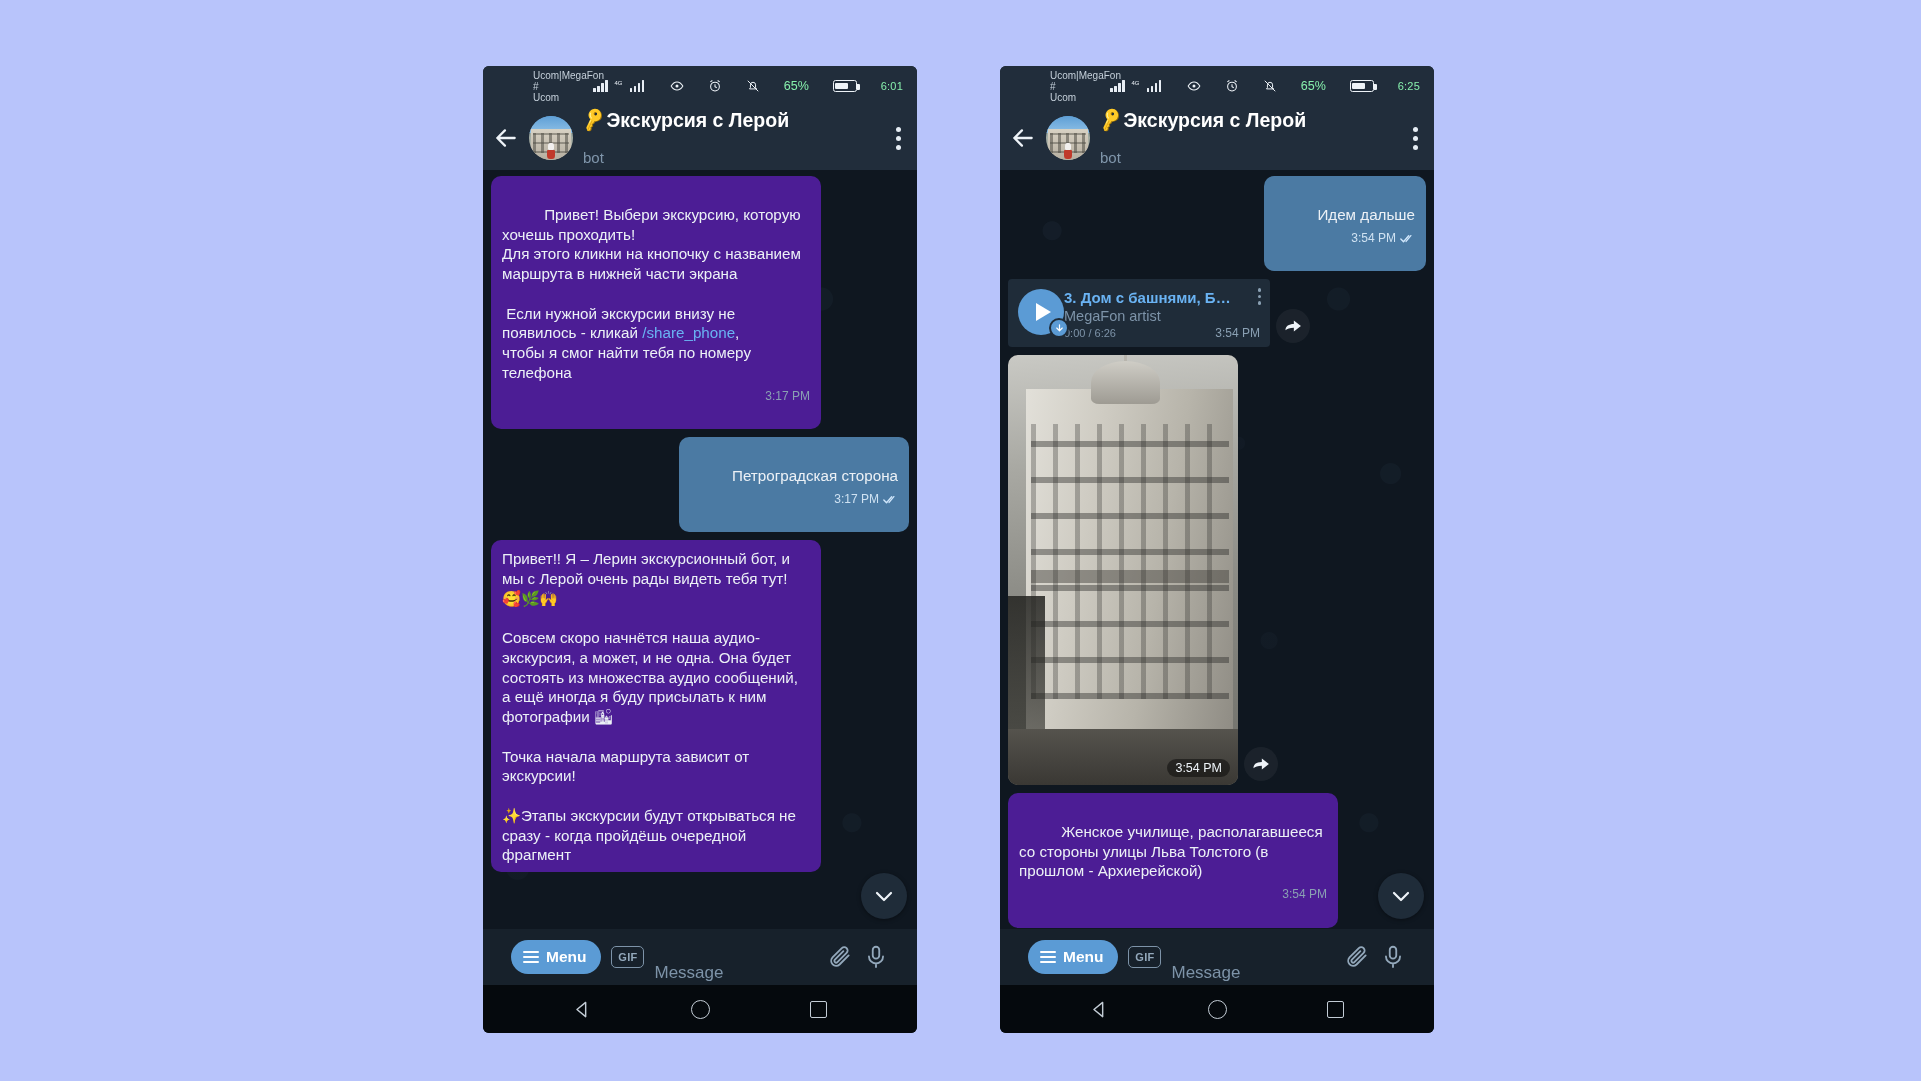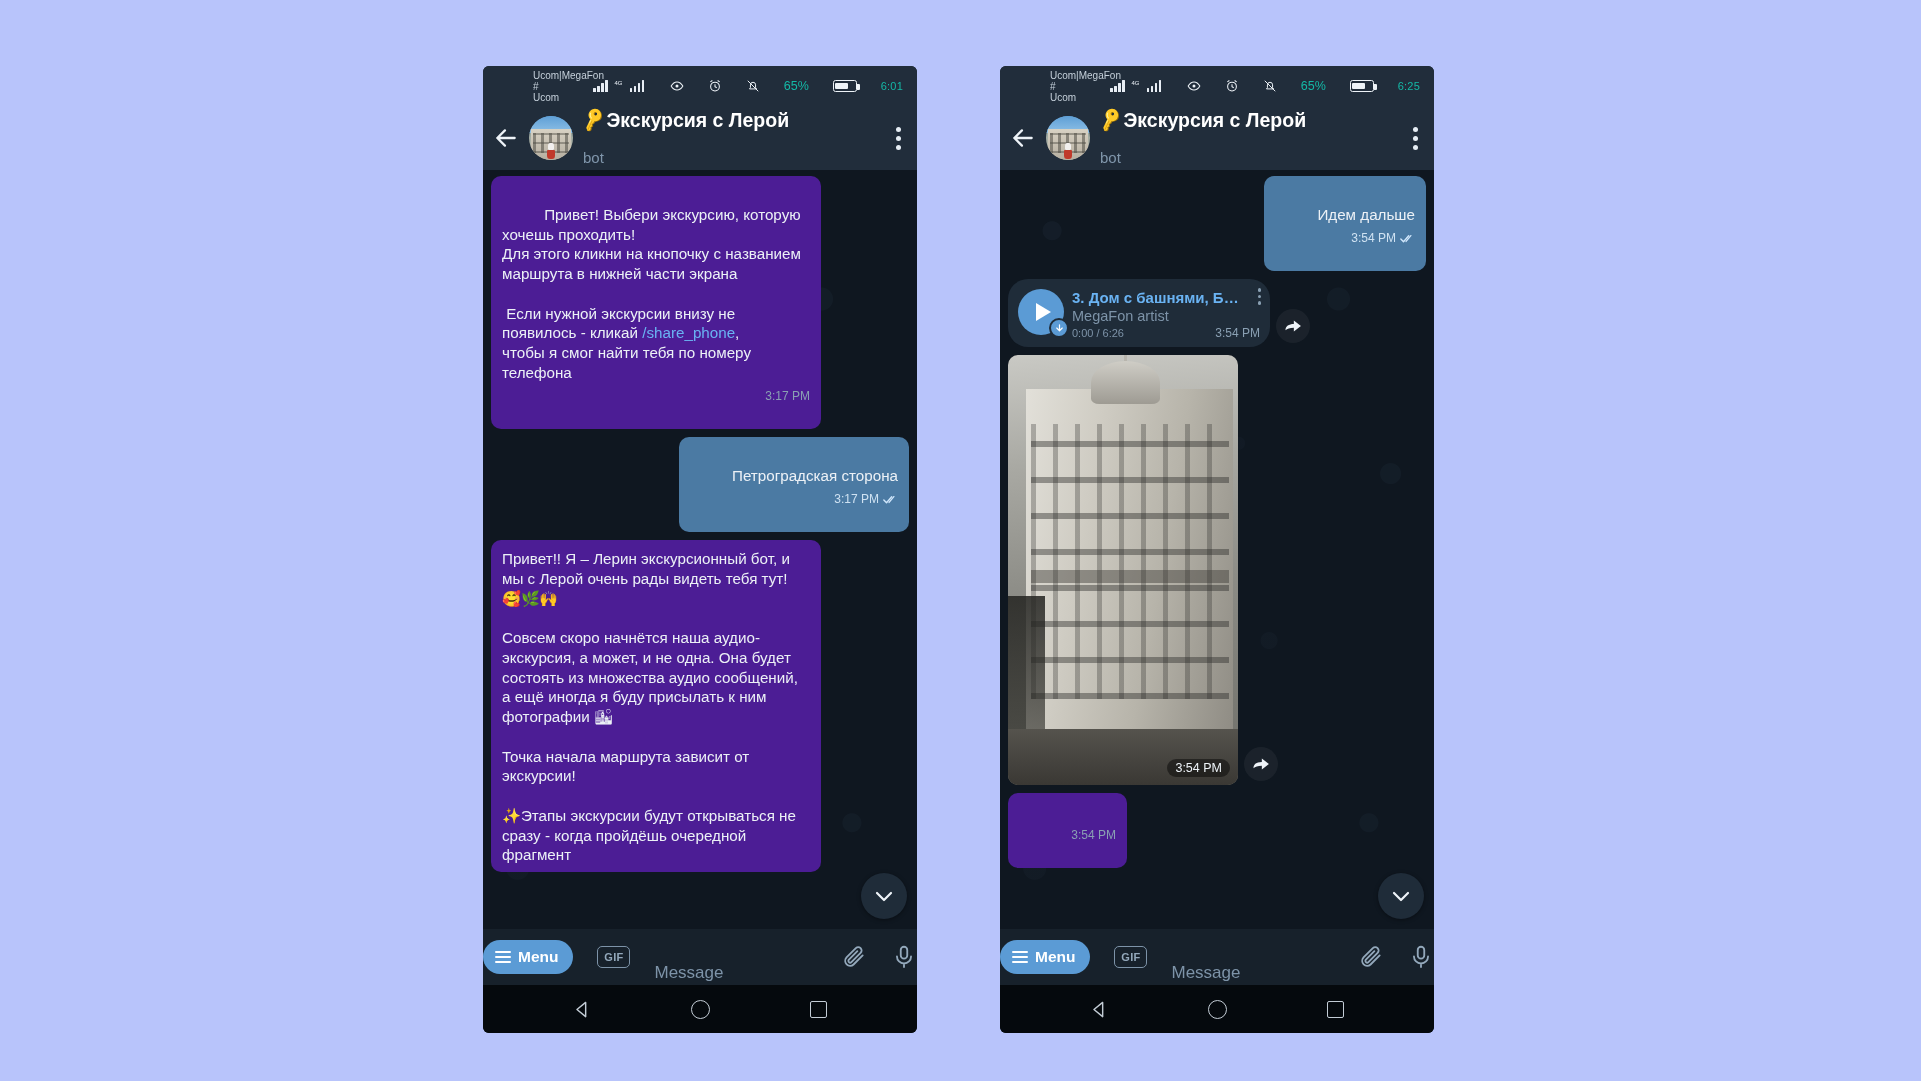--- a/index.html
+++ b/index.html
@@ -32,21 +32,21 @@
   }
   .carrier{ line-height:11px; color:#c5d0da; font-size:10px; width:96px; padding-left:38px;}
   .sig{ display:flex; align-items:flex-end; gap:7px; margin-left:2px; }
   .bars{ display:flex; align-items:flex-end; gap:1.5px; height:12px; }
   .bars i{ display:block; width:2.5px; background:#e8eef5; border-radius:0.5px;}
   .bars i:nth-child(1){height:4px} .bars i:nth-child(2){height:6px}
   .bars i:nth-child(3){height:9px} .bars i:nth-child(4){height:12px}
   .netlbl{ font-size:6px; color:#e8eef5; position:relative; top:-6px; }
   .status-right{
     margin-left:auto; display:flex; align-items:center; gap:24px;
-    font-size:12.5px; color:#14b8a6; padding-right:2px;
+    font-size:12.5px; color:#86efac; padding-right:2px;
   }
   .sb-ico{ width:14px; height:14px; display:block; }
   .batt{
     width:24px;height:12px;border:1.5px solid #eef3f8;border-radius:2.5px;
     position:relative; display:flex; align-items:center;
   }
   .batt:after{content:"";position:absolute;right:-4px;top:3px;width:2.5px;height:6px;background:#eef3f8;border-radius:0 1px 1px 0;}
   .batt i{display:block;height:6px;width:13px;background:#eef3f8;margin-left:1.5px;border-radius:1px;}
   .clock{font-size:11px;letter-spacing:.2px;}
 
@@ -126,22 +126,22 @@
     float:right; margin:6px 0 -2px 10px;
     font-size:12px; color:#8aa0b3; white-space:nowrap;
     display:inline-flex; align-items:center; gap:4px;
   }
   .bubble.out .meta{ color:#cfe2f2; }
   .ticks{ width:15px;height:11px;display:inline-block; }
 
   
   .audio-wrap{ display:flex; align-items:flex-end; gap:6px; }
   .audio{
-    background:#1f2c39; border-radius:20px; padding:10px 10px 8px 10px;
-    width:262px; display:flex; gap:8px; position:relative;
+    background:#1f2c39; border-radius:4px; padding:10px 10px 8px 10px;
+    width:262px; display:flex; gap:0; position:relative;
   }
   .playcirc{
     width:46px;height:46px;border-radius:50%;background:#5b9bd5;flex:0 0 46px;
     display:flex;align-items:center;justify-content:center;position:relative;
   }
   .playcirc .tri{
     width:0;height:0;border-left:15px solid #fff;
     border-top:9px solid transparent;border-bottom:9px solid transparent;
     margin-left:4px;
   }
@@ -197,21 +197,21 @@
   .fab{
     position:absolute; right:10px; bottom:10px;
     width:46px;height:46px;border-radius:50%;
     background:#1f2c39; display:flex;align-items:center;justify-content:center;
     box-shadow:0 1px 4px rgba(0,0,0,.4);
   }
 
   
   .inputbar{
     height:56px; flex:0 0 56px; background:#17212b;
-    display:flex; align-items:center; gap:24px; padding:0 0;
+    display:flex; align-items:center; gap:10px; padding:0 28px;
   }
   .menu-btn{
     height:34px; background:#5b9bd5; border-radius:17px;
     display:flex;align-items:center;gap:7px;padding:0 15px 0 12px;
     color:#fff;font-size:15.5px;font-weight:bold;
   }
   .burger{display:flex;flex-direction:column;gap:3px;}
   .burger b{display:block;width:16px;height:2.3px;background:#fff;border-radius:1px;}
   .gif{
     width:33px;height:22px;border:1.8px solid #7d93a8;border-radius:5px;
@@ -507,20 +507,21 @@
           <div class="fwd">
             <svg width="20" height="20" viewBox="0 0 24 24">
                 <path d="M3 17c0-5 4-7.5 10-7.5V5.5L21.5 12 13 18.5V14C8 14 5 15 3 17z" fill="#eef3f8"></path>
               </svg>
           </div>
         </div>
       </div>
 
       <div class="row">
         <div class="bubble">
+          <span>Женское училище, располагавшееся со стороны улицы Льва Толстого (в прошлом - Архиерейской)</span>
           <span class="meta">
             <span>3:54 PM</span>
           </span>
         </div>
       </div>
 
     </div>
     <div class="fab">
       <svg width="24" height="24" viewBox="0 0 24 24">
           <path d="M5 9l7 7 7-7" fill="none" stroke="#eef3f8" stroke-width="2.2" stroke-linecap="round" stroke-linejoin="round"></path>

